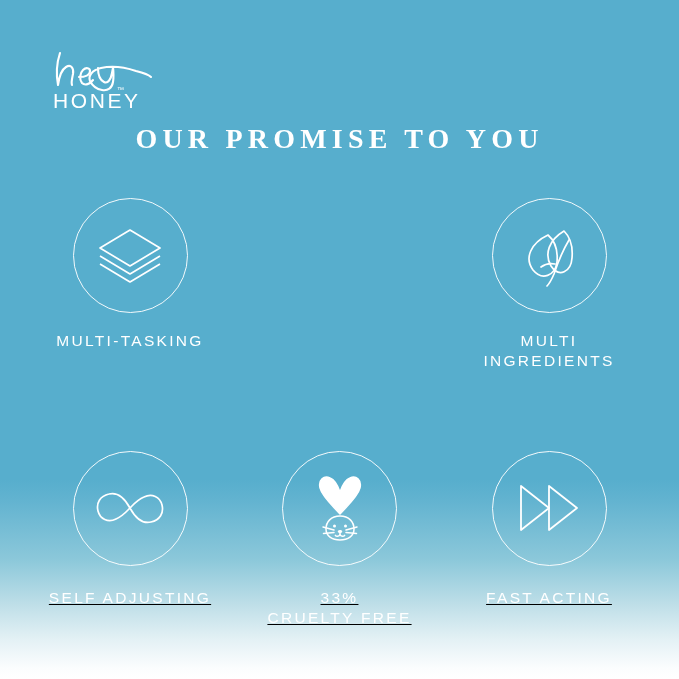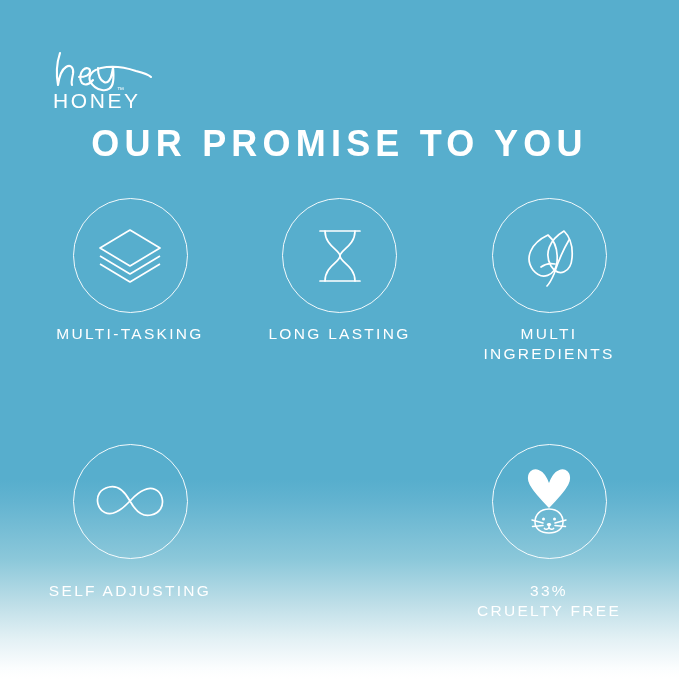--- a/index.html
+++ b/index.html
@@ -68,41 +68,43 @@
   }
 
   
   #page-title {
     position: absolute;
     left: 0;
     right: 0;
     top: 124px;
     text-align: center;
     color: #ffffff;
-    font-size: 36px;
+    font-size: 28px;
     font-weight: 700;
     letter-spacing: 5.2px;
     line-height: 1.1;
     white-space: nowrap;
+    font-family: Liberation Serif, serif;
   }
 
   
   #benefit-grid {
     position: absolute;
     left: 30px;
     top: 198px;
     width: 619px;
   }
   .benefit-row {
     display: flex;
     justify-content: space-between;
     align-items: flex-start;
   }
   .benefit-row.row-2 {
     margin-top: 79px;
+    text-decoration: underline;
   }
   .benefit-item {
     width: 200px;
     display: flex;
     flex-direction: column;
     align-items: center;
   }
   .benefit-item .icon-circle {
     width: 115px;
     height: 115px;
@@ -110,21 +112,21 @@
     border: 1.4px solid rgba(255,255,255,0.92);
     display: flex;
     align-items: center;
     justify-content: center;
     box-sizing: border-box;
   }
   .benefit-item .icon-circle svg {
     display: block;
   }
   .benefit-label {
-    margin-top: 11px;
+    margin-top: 18px;
     text-align: center;
     color: #ffffff;
     font-size: 15.5px;
     letter-spacing: 2.3px;
     line-height: 1.32;
     font-weight: 400;
     white-space: pre-line;
   }
   .benefit-row.row-2 .benefit-label {
     margin-top: 22px;
@@ -164,33 +166,20 @@
             <g fill="none" stroke="#ffffff" stroke-width="1.7" stroke-linejoin="round">
               <path d="M38 12 L68 30 L38 48 L8 30 Z"></path>
               <path d="M8 38 L38 56 L68 38"></path>
               <path d="M8 46 L38 64 L68 46"></path>
             </g>
           </svg>
         </div>
         <div class="benefit-label">MULTI-TASKING</div>
       </div>
 
-      <div class="benefit-item">
-        <div class="icon-circle">
-          <svg width="72" height="72" viewBox="0 0 72 72" aria-hidden="true">
-            <g fill="none" stroke="#ffffff" stroke-width="1.7" stroke-linecap="round" stroke-linejoin="round">
-              <line x1="16" y1="11" x2="56" y2="11"></line>
-              <line x1="16" y1="61" x2="56" y2="61"></line>
-              <path d="M21 11 C21 26, 36 30, 36 36 C36 42, 51 46, 51 61"></path>
-              <path d="M51 11 C51 26, 36 30, 36 36 C36 42, 21 46, 21 61"></path>
-            </g>
-          </svg>
-        </div>
-        <div class="benefit-label">LONG LASTING</div>
-      </div>
 
       <div class="benefit-item">
         <div class="icon-circle">
           <svg width="76" height="76" viewBox="0 0 76 76" aria-hidden="true">
             <g fill="none" stroke="#ffffff" stroke-width="1.7" stroke-linecap="round" stroke-linejoin="round">
               <path d="M37 17 C20 25, 13 40, 22 52 C31 63, 44 58, 46 44 C47 33, 44 23, 37 17 Z"></path>
               <path d="M53 13 C38 22, 33 36, 40 48 C48 60, 60 54, 61 40 C62 29, 59 19, 53 13 Z"></path>
               <path d="M58 22 C52 32, 47 44, 43 56 C40 63, 38 66, 36 68"></path>
               <path d="M44 46 C39 45, 34 46, 30 49"></path>
             </g>
@@ -235,18 +224,29 @@
               <path d="M34 64.5 L23.5 65.5"></path>
               <path d="M46 62 L57 59"></path>
               <path d="M46 64.5 L56.5 65.5"></path>
             </g>
           </svg>
         </div>
         <div class="benefit-label">33%
 CRUELTY FREE</div>
       </div>
 
+      <div class="benefit-item">
+        <div class="icon-circle">
+          <svg width="74" height="60" viewBox="0 0 74 60" aria-hidden="true">
+            <g fill="none" stroke="#ffffff" stroke-width="1.8" stroke-linejoin="round">
+              <path d="M9 8 L37 30 L9 52 Z"></path>
+              <path d="M37 8 L65 30 L37 52 Z"></path>
+            </g>
+          </svg>
+        </div>
+        <div class="benefit-label">FAST ACTING</div>
+      </div>
 
     </div>
 
   </div>
 
 </div>
 
 </body></html>

